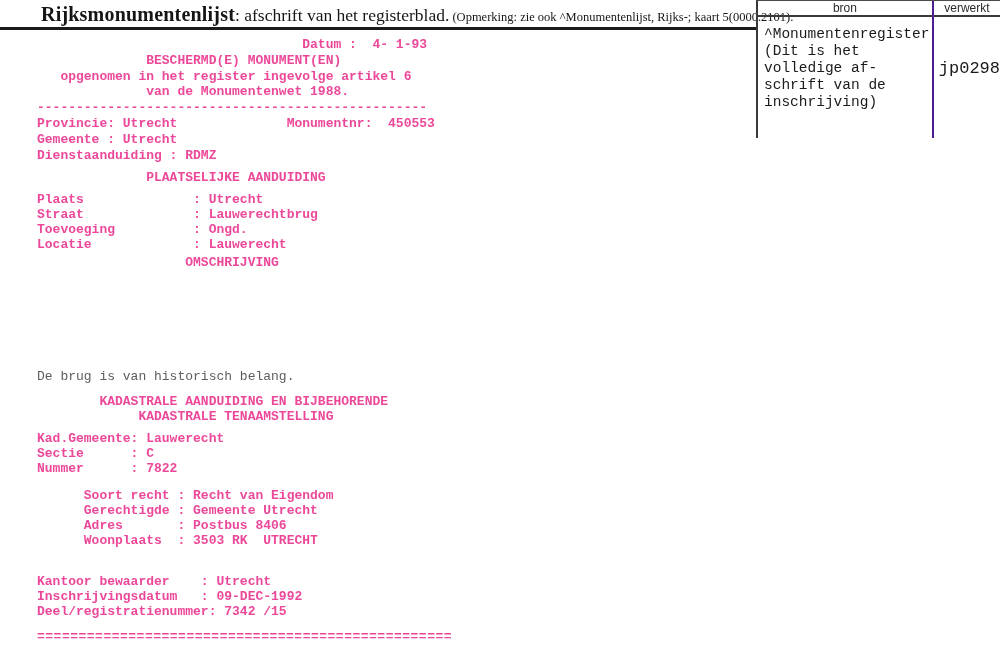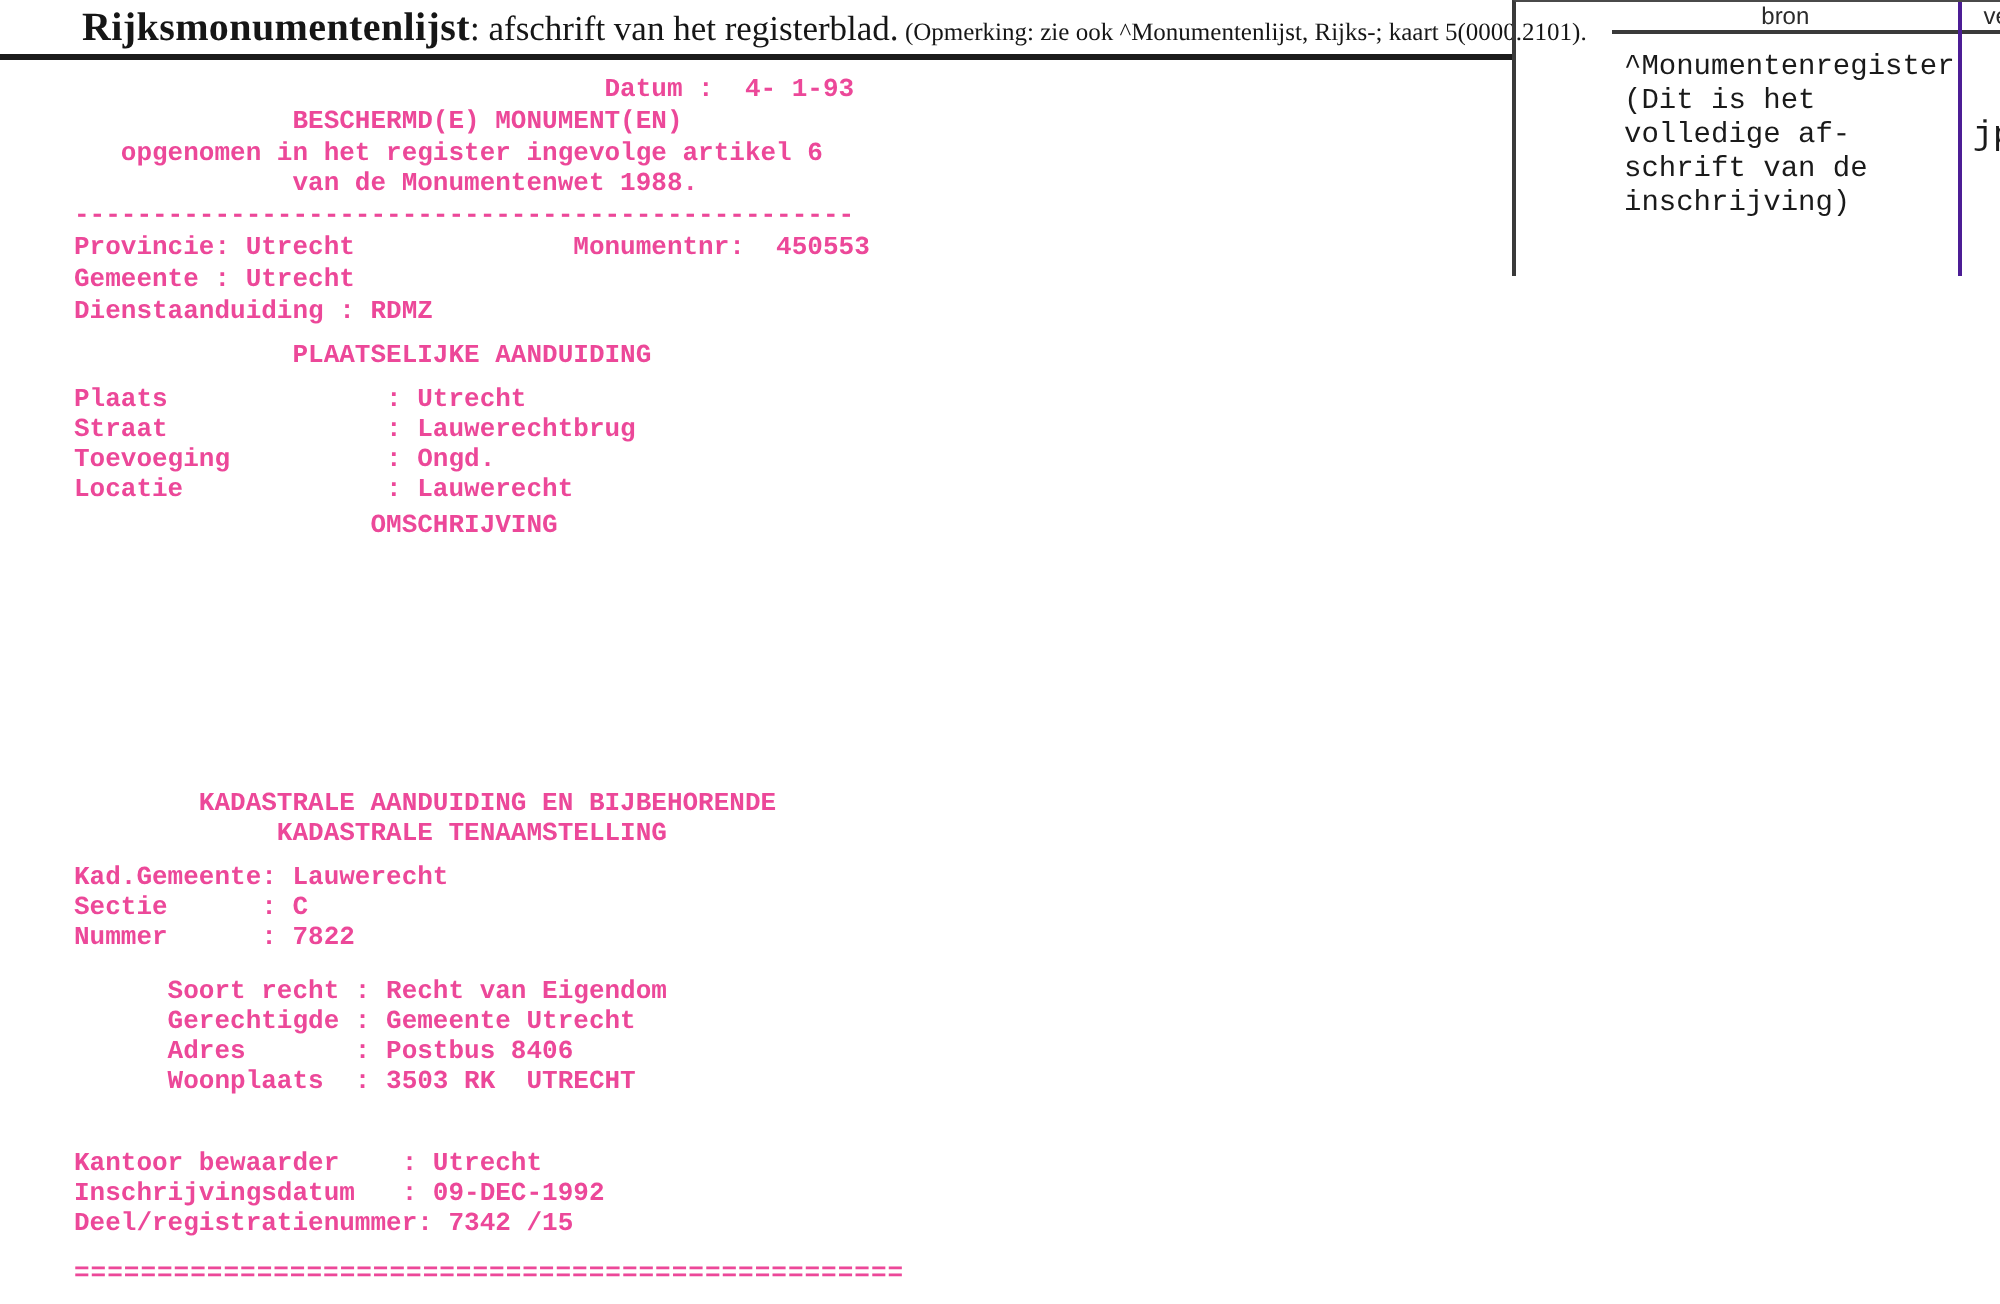--- a/index.html
+++ b/index.html
@@ -26,21 +26,20 @@
     position:absolute; left:0; top:27px;
     width:756px; height:3px; background:#1b1b1b;
   }
   
   .stamp {
     position:absolute; left:756px; top:0;
     width:244px; height:138px;
     display:flex;
     border-left:2px solid #3a3a3a;
     border-top:1px solid #4a4a4a;
-    padding-left:48px;
   }
   .stamp-col { height:100%; }
   .stamp-col.bron { width:176px; }
   .stamp-col.verwerkt { flex:1; border-left:2px solid #4c1d95; }
   .stamp-head {
     height:16px; border-bottom:2px solid #3a3a3a;
     font-family:"Liberation Sans", sans-serif;
     font-size:12px; line-height:14px; text-align:center; color:#2a2a2a;
   }
   .stamp-body {
@@ -99,20 +98,21 @@
 --------------------------------------------------
 Provincie: Utrecht              Monumentnr:  450553
 Gemeente : Utrecht
 Dienstaanduiding : RDMZ</pre>
   <pre class="mono" id="b2">              PLAATSELIJKE AANDUIDING</pre>
   <pre class="mono" id="b3">Plaats              : Utrecht
 Straat              : Lauwerechtbrug
 Toevoeging          : Ongd.
 Locatie             : Lauwerecht</pre>
   <pre class="mono" id="b4">                   OMSCHRIJVING</pre>
+  <pre class="mono" id="b6">De brug is van historisch belang.</pre>
   <pre class="mono" id="b7">        KADASTRALE AANDUIDING EN BIJBEHORENDE
              KADASTRALE TENAAMSTELLING</pre>
   <pre class="mono" id="b8">Kad.Gemeente: Lauwerecht
 Sectie      : C
 Nummer      : 7822</pre>
   <pre class="mono" id="b9">      Soort recht : Recht van Eigendom
       Gerechtigde : Gemeente Utrecht
       Adres       : Postbus 8406
       Woonplaats  : 3503 RK  UTRECHT</pre>
   <pre class="mono" id="b11">Kantoor bewaarder    : Utrecht

